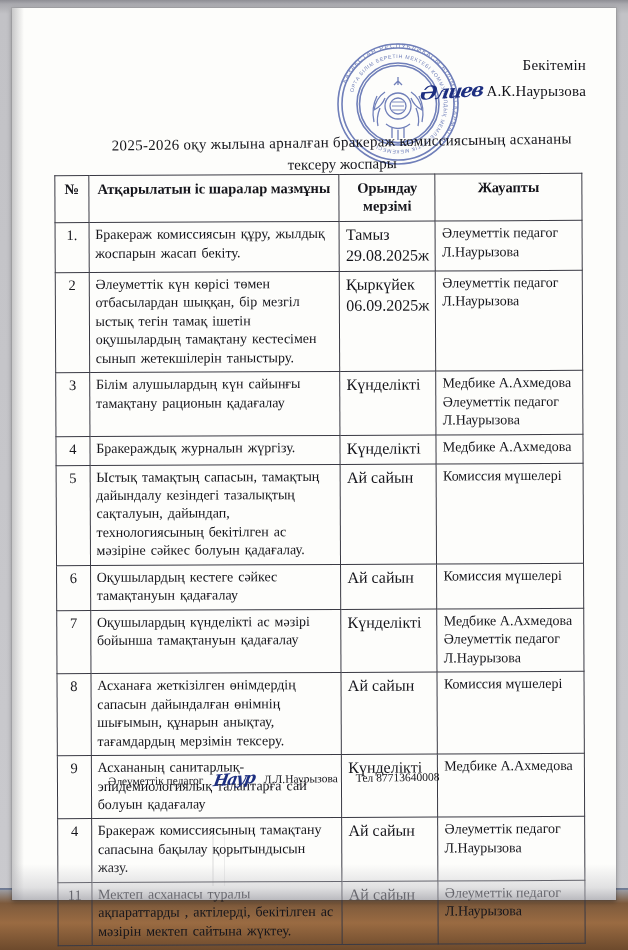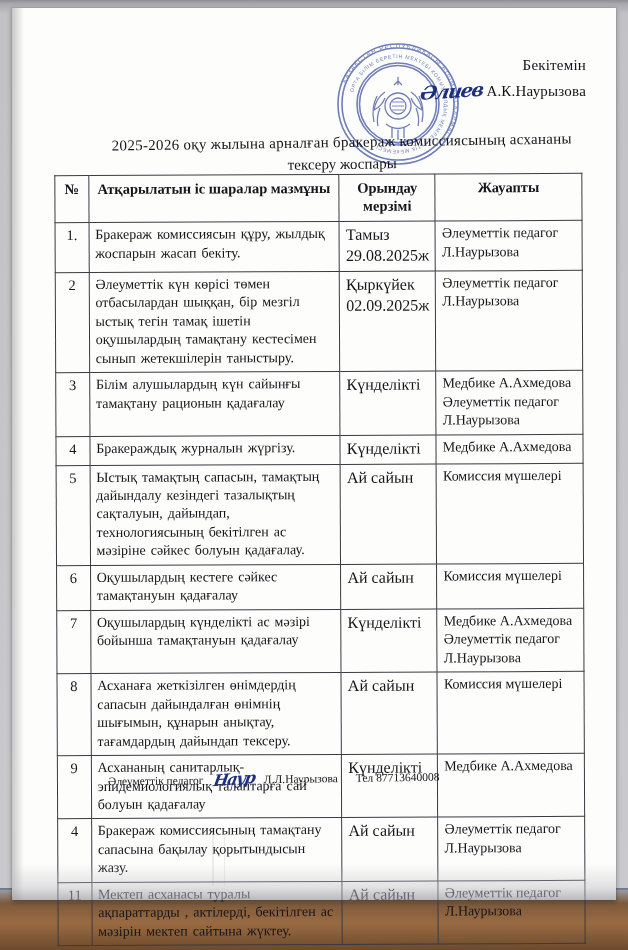--- a/index.html
+++ b/index.html
@@ -274,21 +274,21 @@
           <td class="c-task col-task">Бракераж комиссиясын құру, жылдық жоспарын жасап бекіту.</td>
           <td class="c-period col-period">Тамыз
 29.08.2025ж</td>
           <td class="c-resp col-resp">Әлеуметтік педагог
 Л.Наурызова</td>
         </tr>
         <tr>
           <td class="c-num col-num">2</td>
           <td class="c-task col-task">Әлеуметтік күн көрісі төмен отбасылардан шыққан, бір мезгіл ыстық тегін тамақ ішетін оқушылардың тамақтану кестесімен сынып жетекшілерін таныстыру.</td>
           <td class="c-period col-period">Қыркүйек
-02.09.2025ж</td>
+06.09.2025ж</td>
           <td class="c-resp col-resp">Әлеуметтік педагог
 Л.Наурызова</td>
         </tr>
         <tr>
           <td class="c-num col-num">3</td>
           <td class="c-task col-task">Білім алушылардың күн сайынғы тамақтану рационын қадағалау</td>
           <td class="c-period col-period">Күнделікті</td>
           <td class="c-resp col-resp">Медбике А.Ахмедова
 Әлеуметтік педагог
 Л.Наурызова</td>
@@ -314,21 +314,21 @@
         <tr>
           <td class="c-num col-num">7</td>
           <td class="c-task col-task">Оқушылардың күнделікті ас мәзірі бойынша тамақтануын қадағалау</td>
           <td class="c-period col-period">Күнделікті</td>
           <td class="c-resp col-resp">Медбике А.Ахмедова
 Әлеуметтік педагог
 Л.Наурызова</td>
         </tr>
         <tr>
           <td class="c-num col-num">8</td>
-          <td class="c-task col-task">Асханаға жеткізілген өнімдердің сапасын дайындалған өнімнің шығымын, құнарын анықтау, тағамдардың дайындап тексеру.</td>
+          <td class="c-task col-task">Асханаға жеткізілген өнімдердің сапасын дайындалған өнімнің шығымын, құнарын анықтау, тағамдардың мерзімін тексеру.</td>
           <td class="c-period col-period">Ай сайын</td>
           <td class="c-resp col-resp">Комиссия мүшелері</td>
         </tr>
         <tr>
           <td class="c-num col-num">9</td>
           <td class="c-task col-task">Асхананың санитарлық-эпидемиологиялық талаптарға сай болуын қадағалау</td>
           <td class="c-period col-period">Күнделікті</td>
           <td class="c-resp col-resp">Медбике А.Ахмедова</td>
         </tr>
         <tr>

